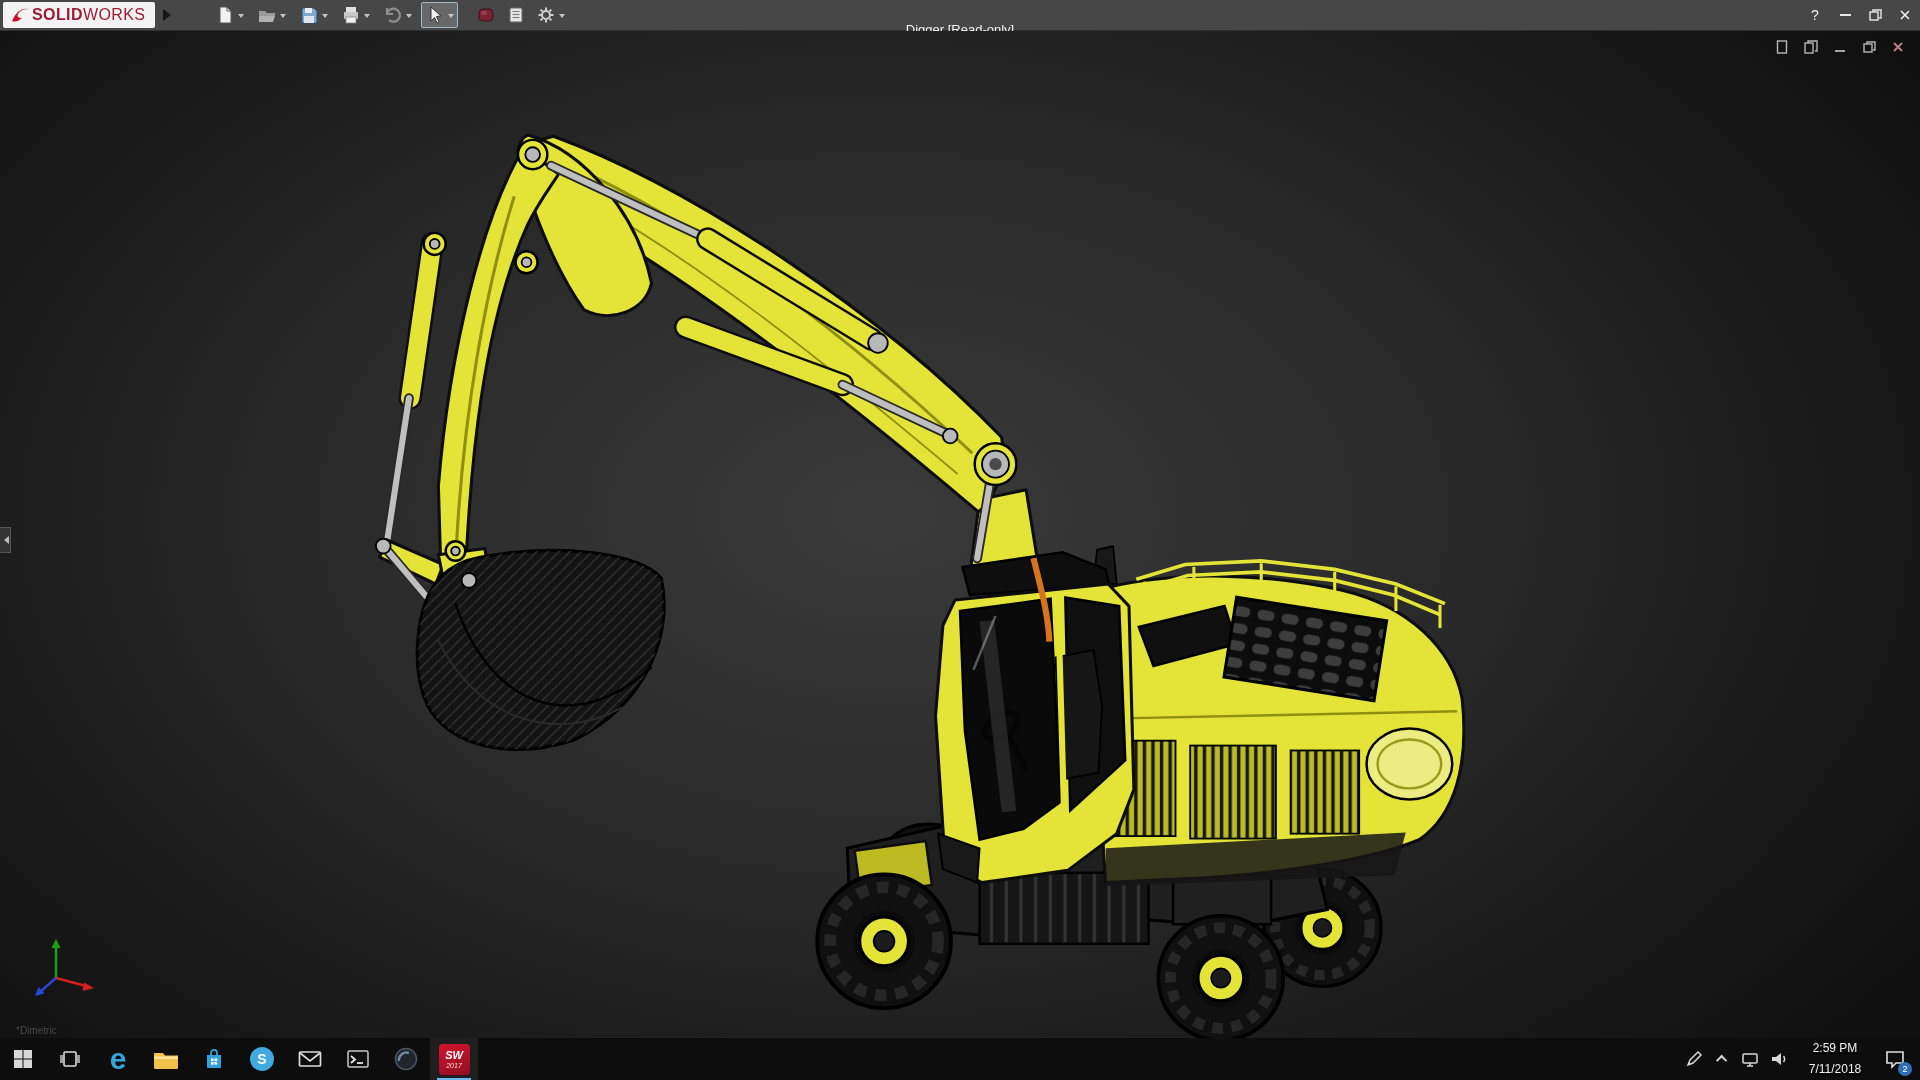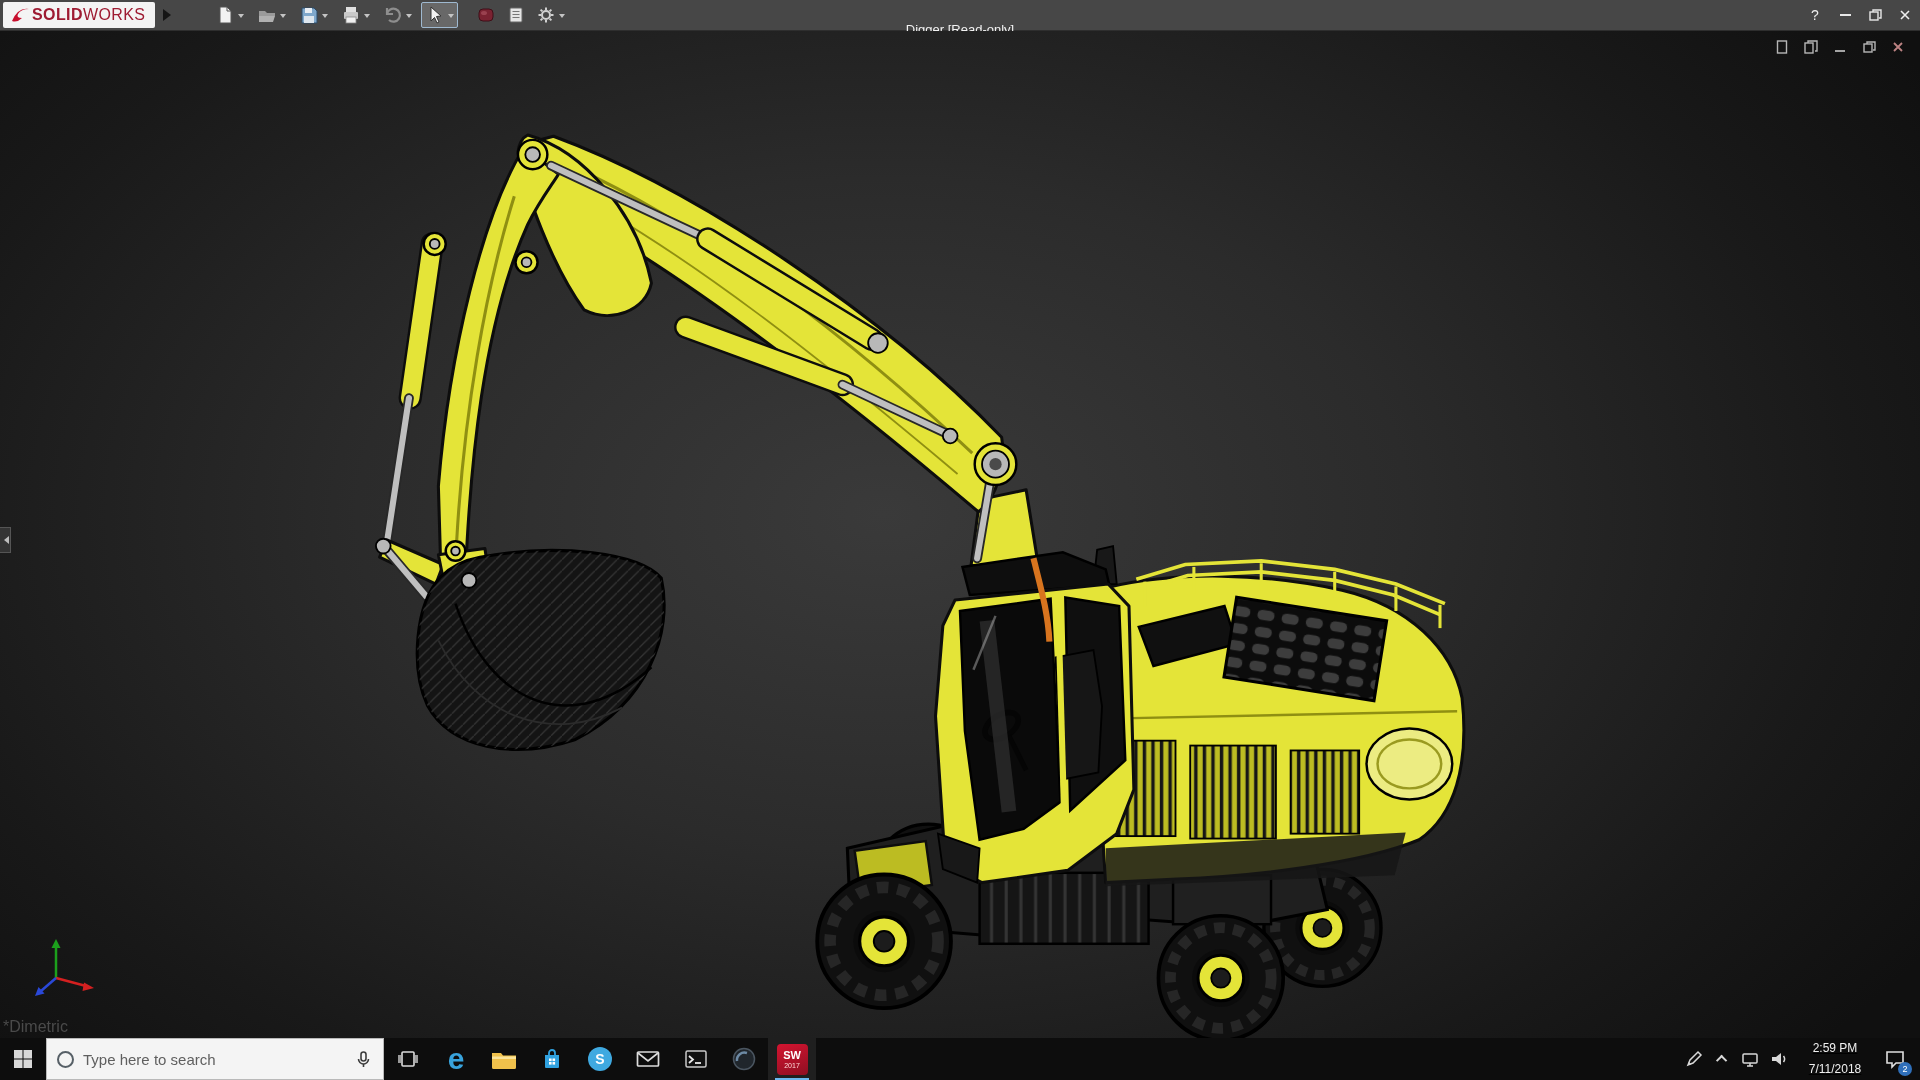--- a/index.html
+++ b/index.html
@@ -43,33 +43,33 @@
   .metal-edge{stroke:#282828;stroke-width:8;stroke-linecap:round;}
   .cylY{stroke:var(--accent-yellow);stroke-width:15;stroke-linecap:round;}
   .cylE{stroke:var(--outline);stroke-width:19;stroke-linecap:round;}
   .jO{fill:var(--accent-yellow);stroke:#000;stroke-width:2;}
   .jI{fill:#b8b8b8;stroke:#000;stroke-width:1.5;}
   .doc-controls{position:absolute;top:8px;right:14px;display:flex;gap:13px;align-items:center;opacity:.9;}
   .left-tab{position:absolute;left:0;top:496px;width:11px;height:26px;background:#343434;
     border:1px solid #555;border-left:none;display:grid;place-items:center;}
   .tri-left{width:0;height:0;border:4px solid transparent;border-right:5px solid #bdbdbd;margin-right:2px;}
   .triad{position:absolute;left:22px;bottom:34px;}
-  .view-label{position:absolute;left:3px;bottom:2px;font-size:16px;color:#4a4a4a;}
+  .view-label{position:absolute;left:16px;bottom:2px;font-size:10px;color:#4a4a4a;}
 
   
   .taskbar{height:42px;background:var(--taskbar-bg);display:flex;align-items:stretch;}
   .start{width:46px;display:grid;place-items:center;}
   .search{width:338px;background:#f4f4f4;border:1px solid #b9b9b9;display:flex;align-items:center;
     gap:9px;padding:0 10px;}
   .cortana-ring{width:17px;height:17px;border:2.5px solid #565f66;border-radius:50%;flex:none;}
   .search-input{flex:1;border:none;background:transparent;outline:none;font-size:15px;color:#454545;
     font-family:"Liberation Sans",sans-serif;}
   .search-input::placeholder{color:#5f5f5f;opacity:1;}
   .app{width:48px;display:grid;place-items:center;position:relative;}
-  .app.active{background:rgba(255,255,255,.08);}
+  .app.active{background:rgba(255,255,255,.08);font-style:italic;}
   .app.active::after{content:"";position:absolute;left:7px;right:7px;bottom:0;height:2.5px;background:#6cb8f0;}
   .edge-e{font-size:30px;font-weight:bold;color:var(--edge-blue);line-height:1;}
   .skype-badge{width:24px;height:24px;border-radius:50%;background:#3fa9e0;color:#fff;display:grid;
     place-items:center;font-size:14px;font-weight:bold;}
   .sw-tile{width:31px;height:31px;border-radius:4px;background:linear-gradient(160deg,#d41430,#8e0f22);
     display:flex;flex-direction:column;align-items:center;justify-content:center;line-height:1;}
   .sw-label{color:#fff;font-weight:bold;font-size:11px;}
   .sw-year{color:#ffd7d7;font-size:7px;margin-top:1px;}
   .tray{margin-left:auto;display:flex;align-items:center;text-decoration:underline;}
   .tray-item{display:grid;place-items:center;height:100%;}
@@ -369,29 +369,20 @@
 <div class="taskbar">
   <div class="start">
     <svg width="20" height="20" viewBox="0 0 20 20">
       <rect x="1" y="1" width="8.5" height="8.5" fill="#d8d8d8"></rect>
       <rect x="10.5" y="1" width="8.5" height="8.5" fill="#d8d8d8"></rect>
       <rect x="1" y="10.5" width="8.5" height="8.5" fill="#d8d8d8"></rect>
       <rect x="10.5" y="10.5" width="8.5" height="8.5" fill="#d8d8d8"></rect>
     </svg>
   </div>
 
-  <div class="search">
-    <span class="cortana-ring"></span>
-    <input class="search-input" type="text" placeholder="Type here to search" style="">
-    <svg width="19" height="19" viewBox="0 0 19 19">
-      <rect x="7" y="2" width="5" height="9" rx="2.5" fill="none" stroke="#3c3c3c" stroke-width="1.6"></rect>
-      <path d="M4.5 9 a5 5 0 0 0 10 0" fill="none" stroke="#3c3c3c" stroke-width="1.6"></path>
-      <line x1="9.5" y1="14" x2="9.5" y2="17" stroke="#3c3c3c" stroke-width="1.6"></line>
-    </svg>
-  </div>
 
   <div class="app">
     <svg width="22" height="22" viewBox="0 0 22 22">
       <rect x="5" y="4" width="12" height="14" rx="1" fill="none" stroke="#dcdcdc" stroke-width="1.6"></rect>
       <rect x="1" y="7" width="3" height="8" fill="#9a9a9a"></rect>
       <rect x="18" y="7" width="3" height="8" fill="#9a9a9a"></rect>
     </svg>
   </div>
   <div class="app">
     <span class="edge-e">e</span>

